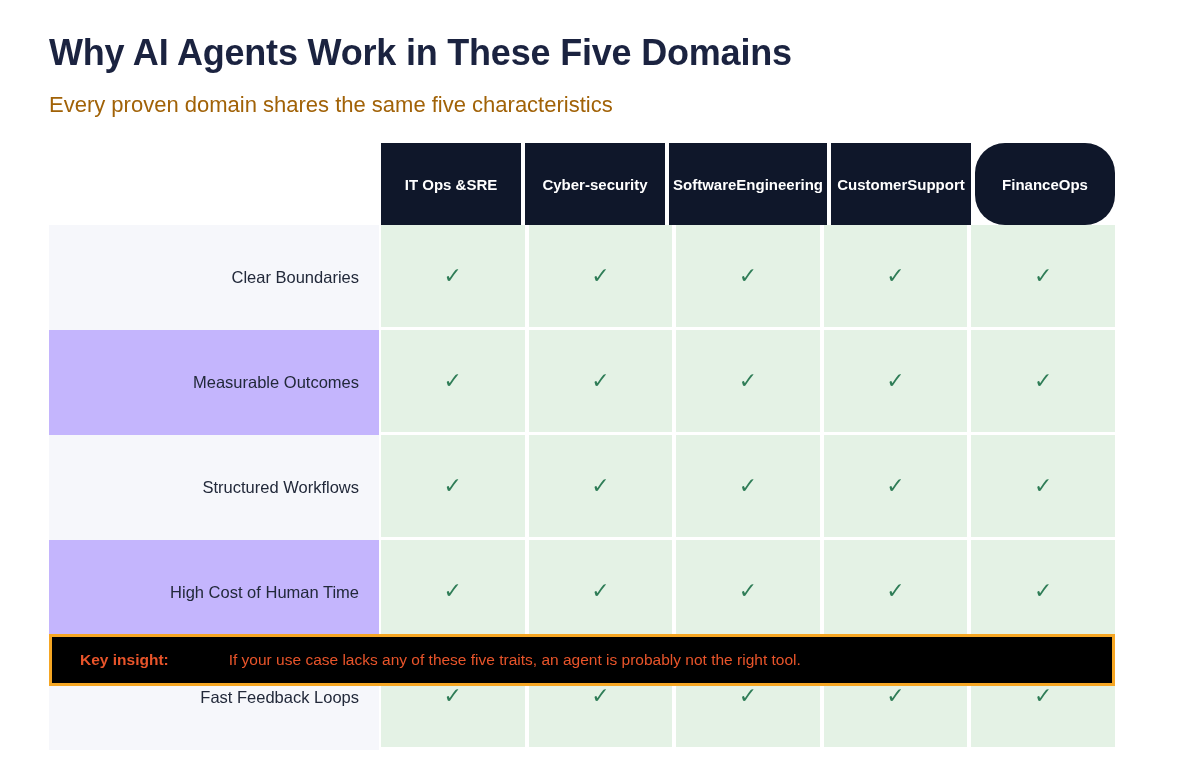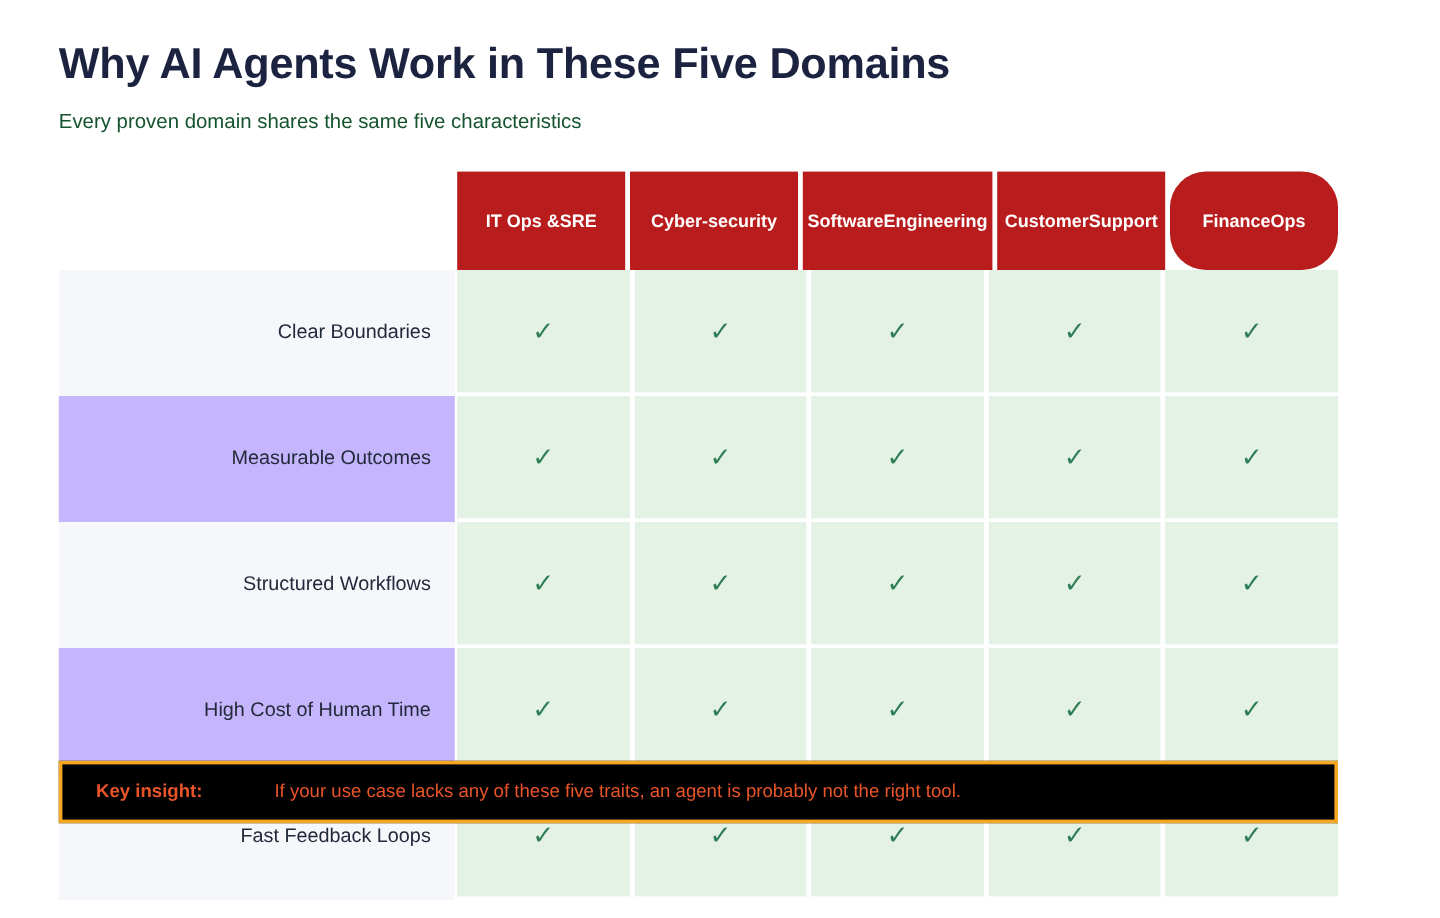--- a/index.html
+++ b/index.html
@@ -32,23 +32,23 @@
     font-size: 36px;
     font-weight: bold;
     letter-spacing: -0.2px;
     color: #1b2340;
     white-space: nowrap;
   }
   .subtitle {
     position: absolute;
     left: 49px;
     top: 92px;
-    font-size: 17px;
+    font-size: 22px;
     font-weight: normal;
-    color: #14532d;
+    color: #a16207;
     white-space: nowrap;
   }
 
   
   .matrix {
     position: absolute;
     left: 49px;
     top: 143px;
     width: 1066px;
   }
@@ -76,21 +76,21 @@
     display: flex;
     align-items: center;
     justify-content: center;
     box-sizing: border-box;
   }
 
   
   .head-row { height: 82px; }
   .head-row .label-cell { background: transparent; }
   .head-cell {
-    background: #b91c1c;
+    background: #0f172a;
     color: #ffffff;
     font-size: 15px;
     font-weight: bold;
     line-height: 19px;
     text-align: center;
     margin: 0 2px;
     padding: 0 4px;
   }
   .head-cell:first-of-type { margin-left: 0; }
   .head-cell:last-of-type { margin-right: 0; border-radius: 30px; }

